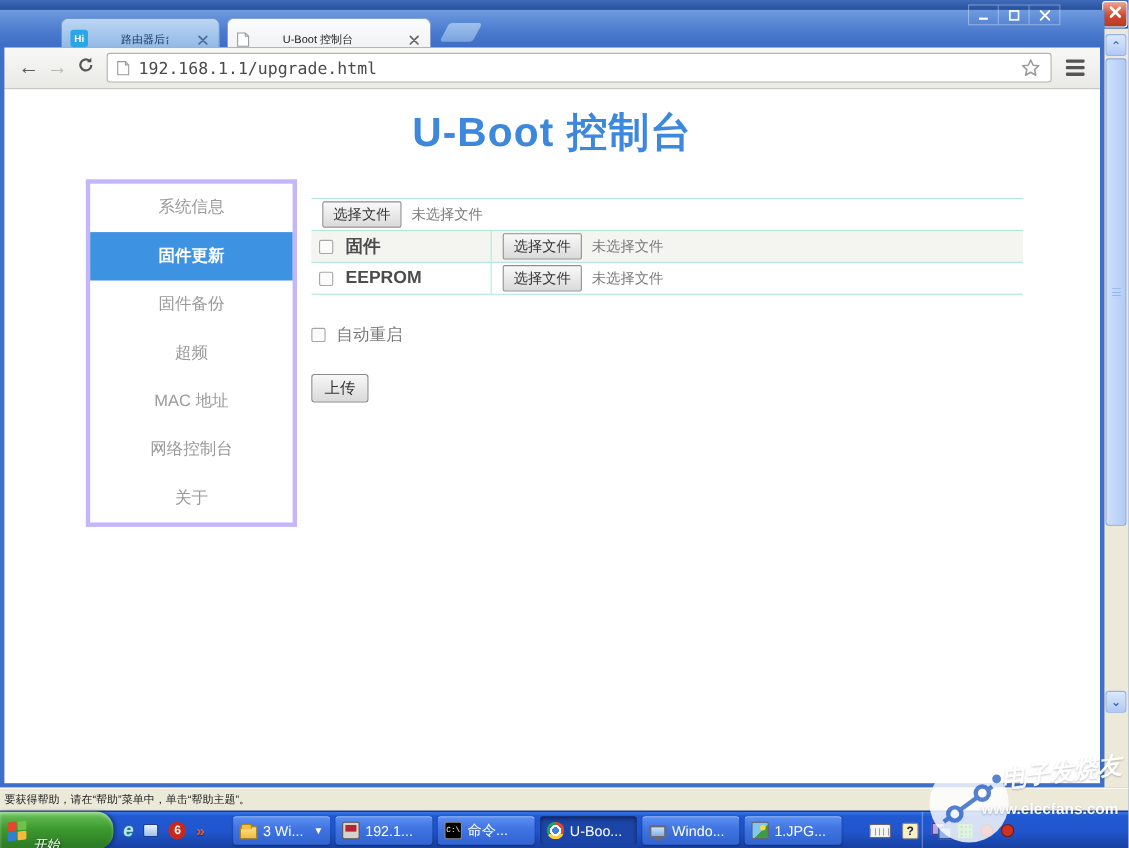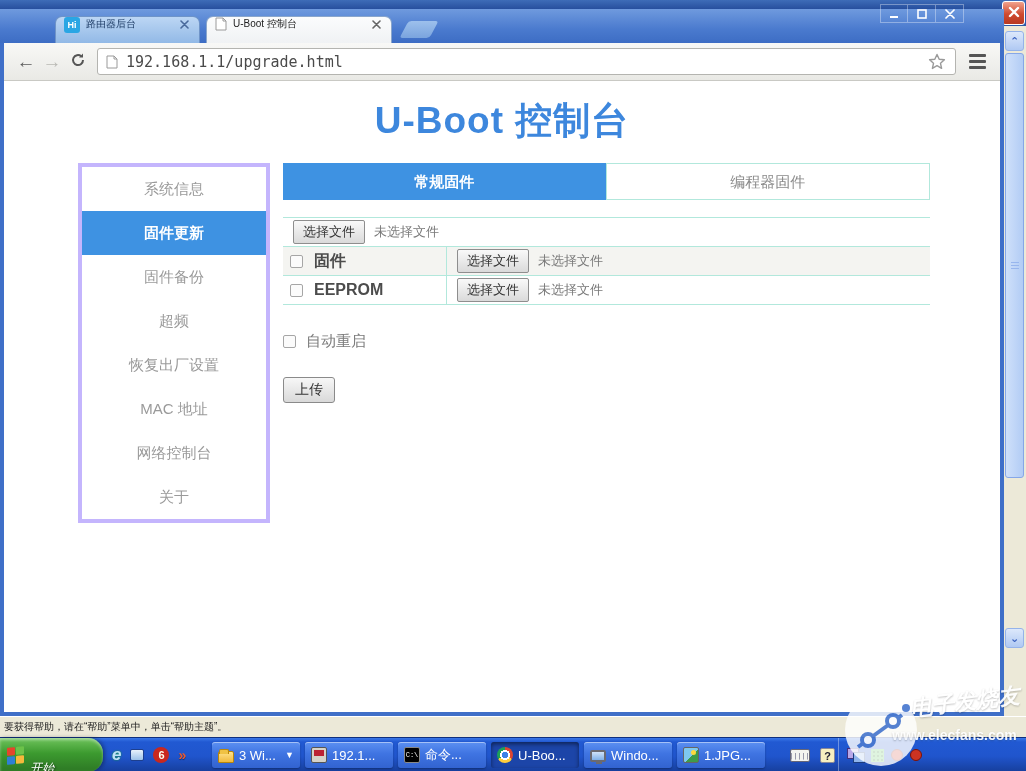--- a/index.html
+++ b/index.html
@@ -15,21 +15,21 @@
                  background:linear-gradient(#f2a28c,#cf4a30 55%,#b83a22);
                  border:1px solid #ffffff; border-radius:3px; color:#fff;
                  display:flex; align-items:center; justify-content:center; cursor:pointer; }
   .outer-close svg { width:12px; height:12px; }
 
   
   .chrome { position:absolute; left:0; top:9px; width:1004px; height:707px; background:#3f6fc8; }
   .tabstrip { position:relative; height:34px;
               background:linear-gradient(#6f9ade,#4a7ace 60%,#3d6dc4); }
   .tab { position:absolute; bottom:0; height:27px; border-radius:7px 7px 0 0;
-         display:flex; align-items:flex-start; padding:0 8px; cursor:pointer; }
+         display:flex; align-items:flex-end; padding:0 8px; cursor:pointer;gap:24px; }
   .tab-1 { left:55px; width:145px; background:linear-gradient(#bcd6f4,#92b9e6);
            border:1px solid #6f94c8; border-bottom:none; color:#1e3c66; }
   .tab-2 { left:206px; width:186px; background:linear-gradient(#fbfcfd,#f0f2f4);
            border:1px solid #8aa6cc; border-bottom:none; color:#222; }
   .tab-label { font-size:10px; white-space:nowrap; overflow:hidden; flex:1; }
   .hi-favicon { width:16px; height:16px; border-radius:3px; background:#2aa6e4; color:#fff;
                 font-size:9px; font-weight:bold; display:flex; align-items:center;
                 justify-content:center; margin-right:6px; flex:none; }
   .doc-icon { width:12px; height:14px; margin-right:6px; flex:none; }
   .tab-close { width:14px; height:14px; display:flex; align-items:center; justify-content:center;
@@ -300,31 +300,26 @@
 
     <div class="page">
       <div class="page-title">U-Boot 控制台</div>
 
       <div class="layout">
         <div class="sidebar">
           <div class="side-item">系统信息</div>
           <div class="side-item active">固件更新</div>
           <div class="side-item">固件备份</div>
           <div class="side-item">超频</div>
-          <div class="side-item">恢复出厂设置</div>
           <div class="side-item">MAC 地址</div>
           <div class="side-item">网络控制台</div>
           <div class="side-item">关于</div>
         </div>
 
         <div class="main">
-          <div class="ctabs">
-            <div class="ctab active">常规固件</div>
-            <div class="ctab inactive">编程器固件</div>
-          </div>
 
           <div class="utable">
             <div class="urow">
               <div class="ucol2">
                 <button class="file-btn">选择文件</button>
                 <span class="file-status">未选择文件</span>
               </div>
             </div>
             <div class="urow alt">
               <div class="ucol1">

